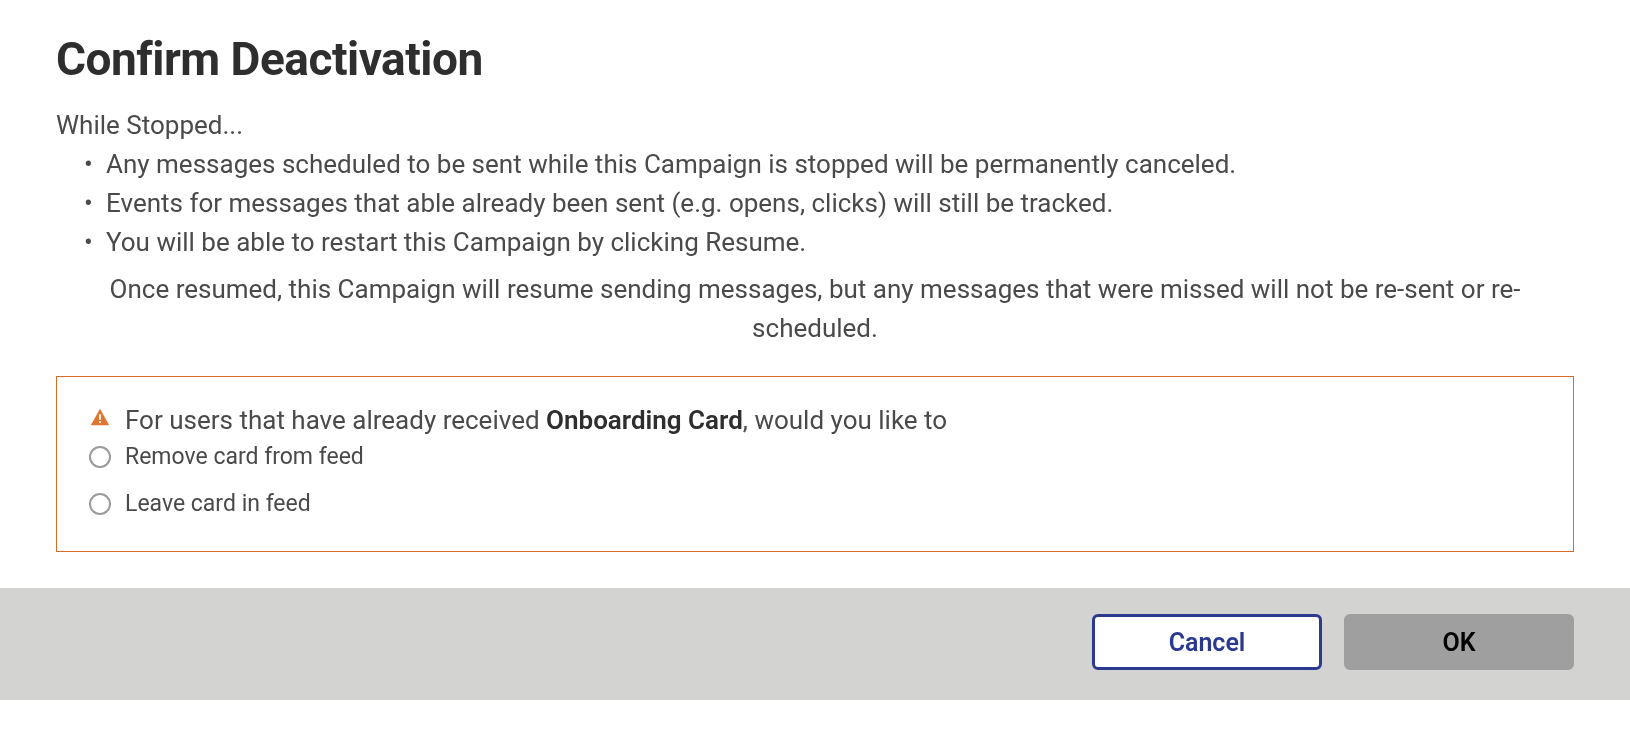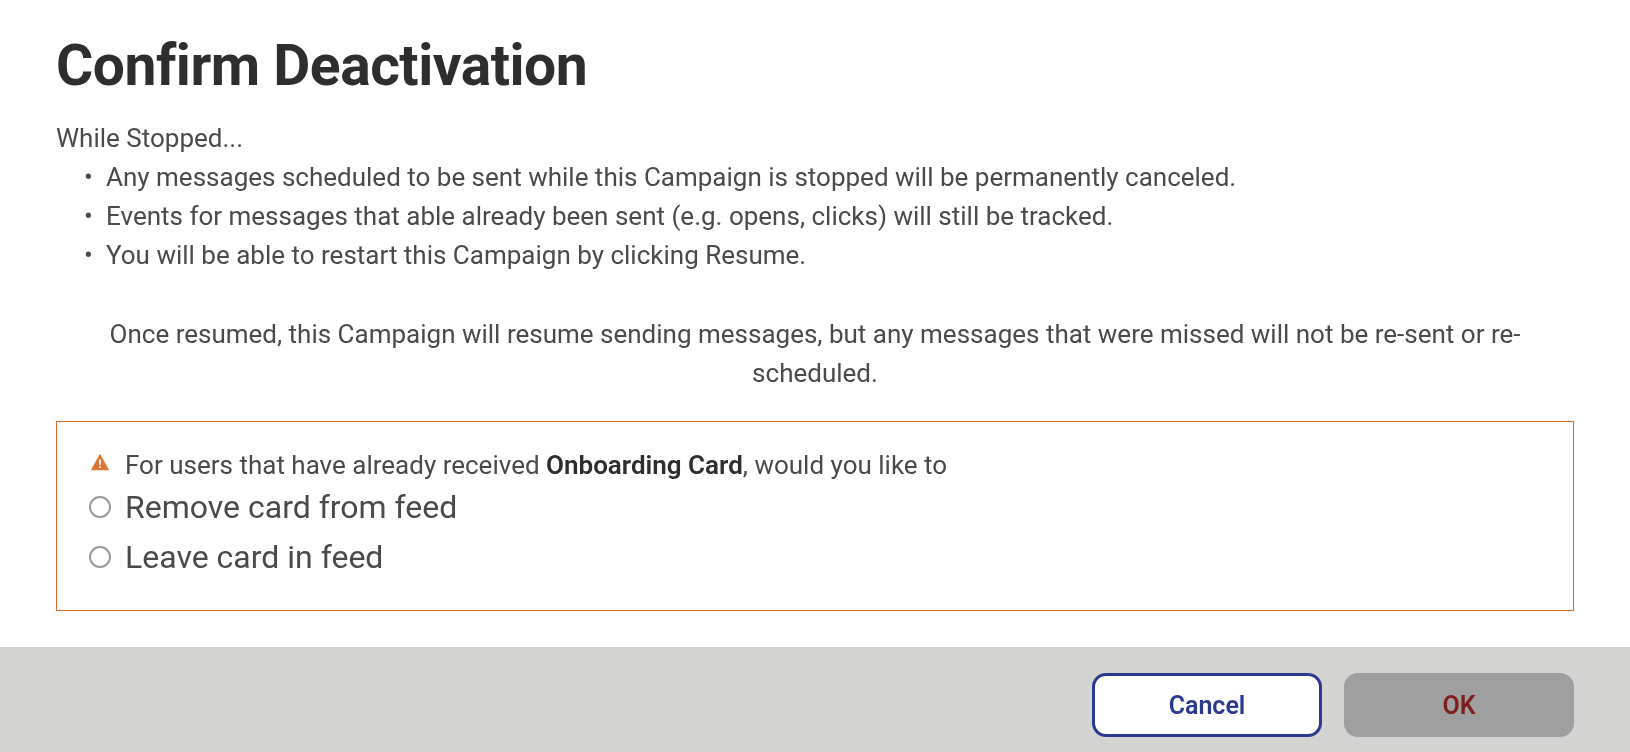--- a/index.html
+++ b/index.html
@@ -18,37 +18,37 @@
     .dialog {
       display: flex;
       flex-direction: column;
     }
 
     .content {
       padding: 32px 56px 36px 56px;
     }
 
     .dialog-title {
-      font-size: 57px;
+      font-size: 46px;
       font-weight: 700;
       color: #2e2e2e;
       margin-bottom: 24px;
       letter-spacing: -0.5px;
     }
 
     .intro-line {
       font-size: 26px;
       color: #4a4a4a;
       margin-bottom: 5px;
     }
 
     .bullet-list {
       list-style: none;
       padding-left: 28px;
-      margin-bottom: 40px;
+      margin-bottom: 8px;
     }
 
     .bullet-list li {
       position: relative;
       font-size: 26px;
       color: #4a4a4a;
       line-height: 1.5;
       padding-left: 22px;
     }
 
@@ -99,68 +99,68 @@
 
     .radio-option {
       display: flex;
       align-items: center;
       gap: 14px;
       margin-top: 8px;
       cursor: pointer;
     }
 
     .radio-option + .radio-option {
-      margin-top: 12px;
+      margin-top: 20px;
     }
 
     .radio-circle {
       width: 22px;
       height: 22px;
       border: 2px solid #9a9a9a;
       border-radius: 50%;
       flex-shrink: 0;
       display: inline-block;
     }
 
     .radio-label {
-      font-size: 32px;
+      font-size: 23px;
       color: #4a4a4a;
     }
 
     .footer {
       background: #d3d3d2;
       padding: 26px 56px 30px 56px;
       display: flex;
       justify-content: flex-end;
       gap: 22px;
     }
 
     .btn {
       min-width: 230px;
-      height: 64px;
+      height: 56px;
       font-size: 25px;
       font-weight: 600;
-      border-radius: 14px;
+      border-radius: 6px;
       cursor: pointer;
       display: inline-flex;
       align-items: center;
       justify-content: center;
       font-family: inherit;
     }
 
     .btn-cancel {
       background: #ffffff;
       border: 3px solid #2b3a8f;
       color: #2b3a8f;
     }
 
     .btn-ok {
       background: #9f9f9f;
       border: none;
-      color: #7f1d1d;
+      color: #000000;
     }
   </style>
 </head>
 <body>
 
 <div class="dialog">
   <div class="content">
     <h1 class="dialog-title">Confirm Deactivation</h1>
 
     <p class="intro-line">While Stopped...</p>

